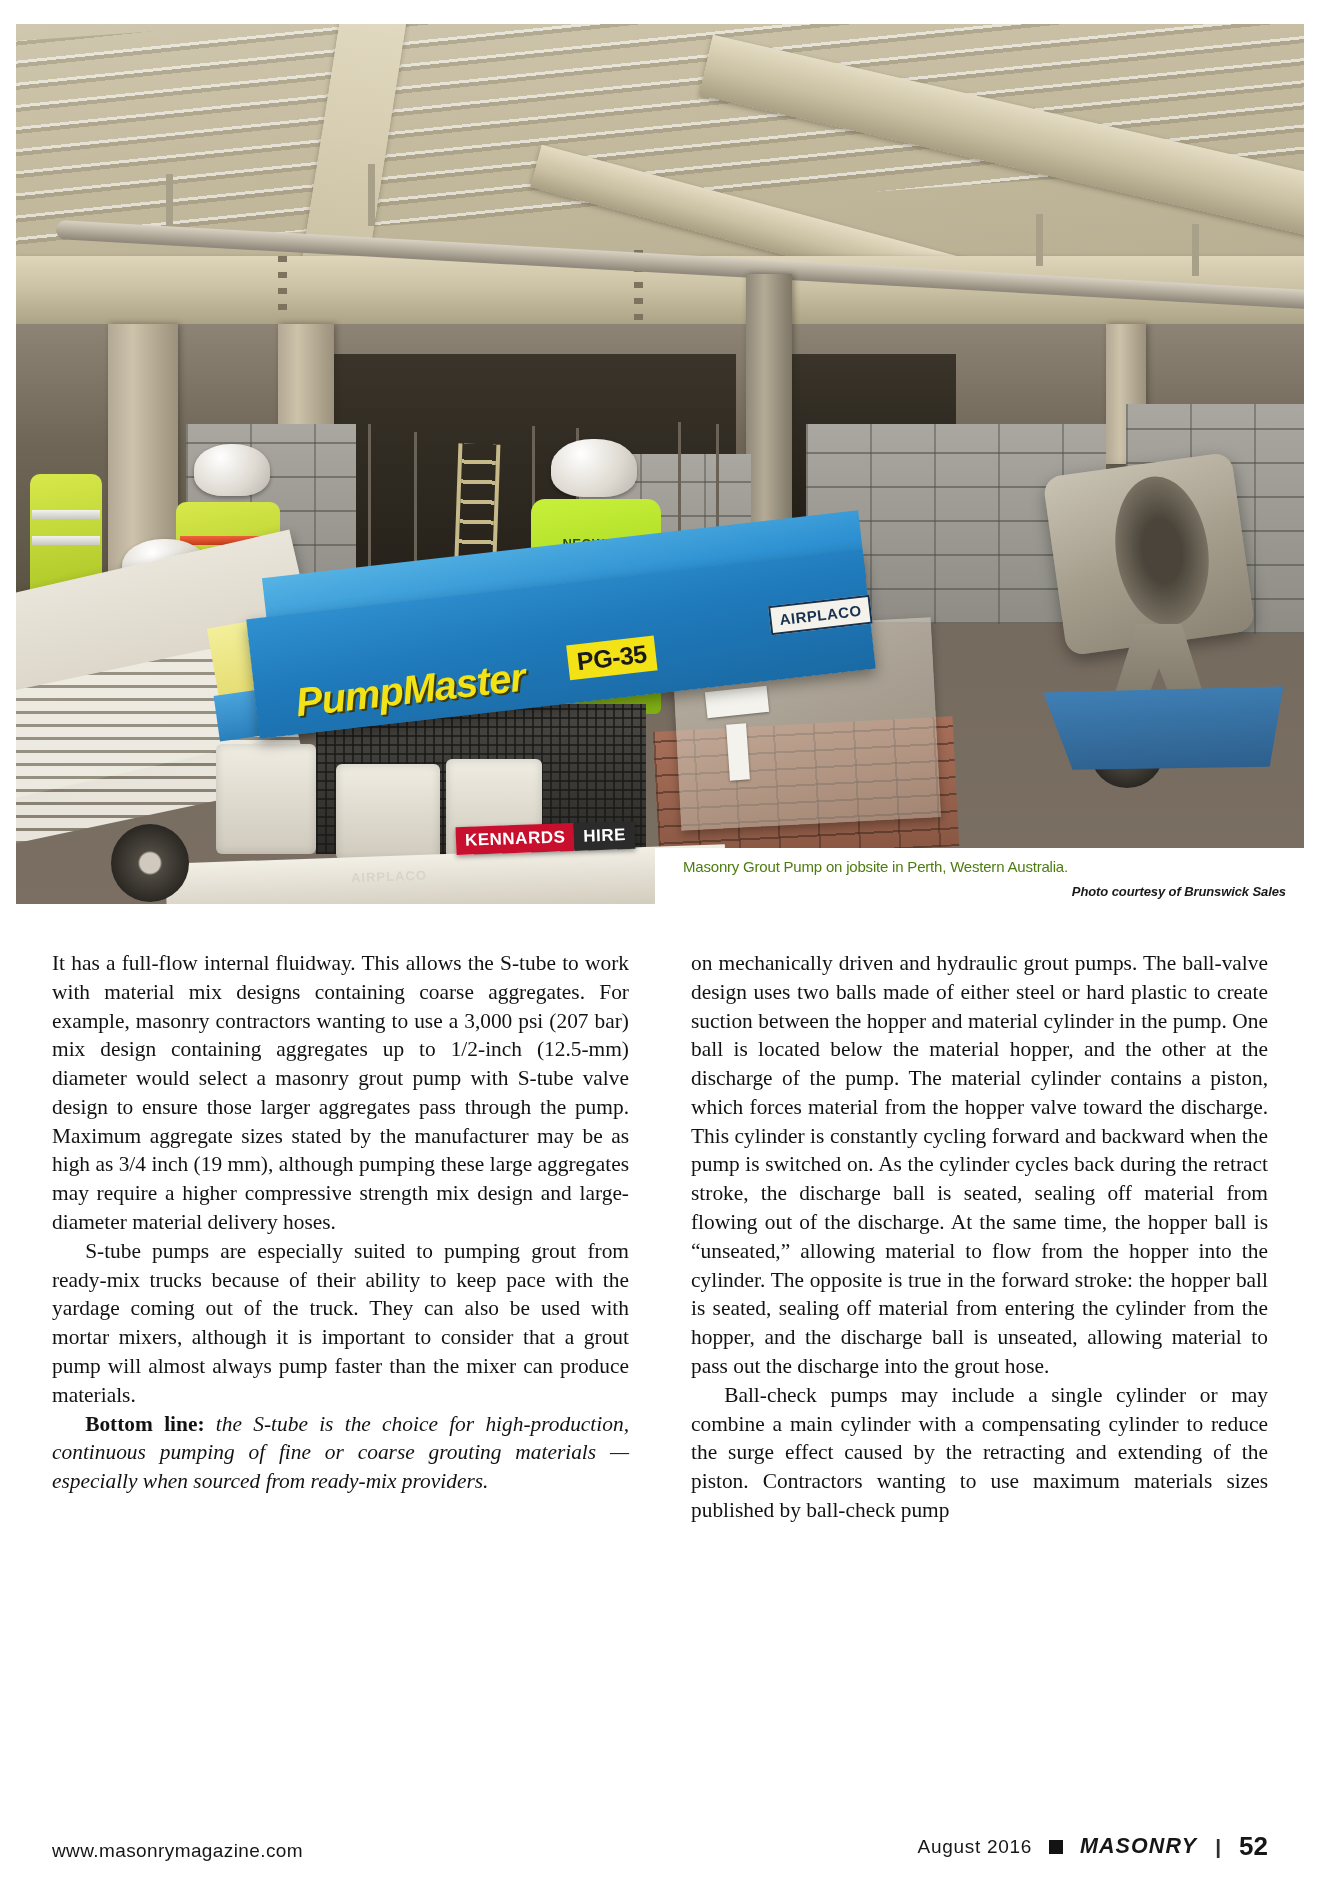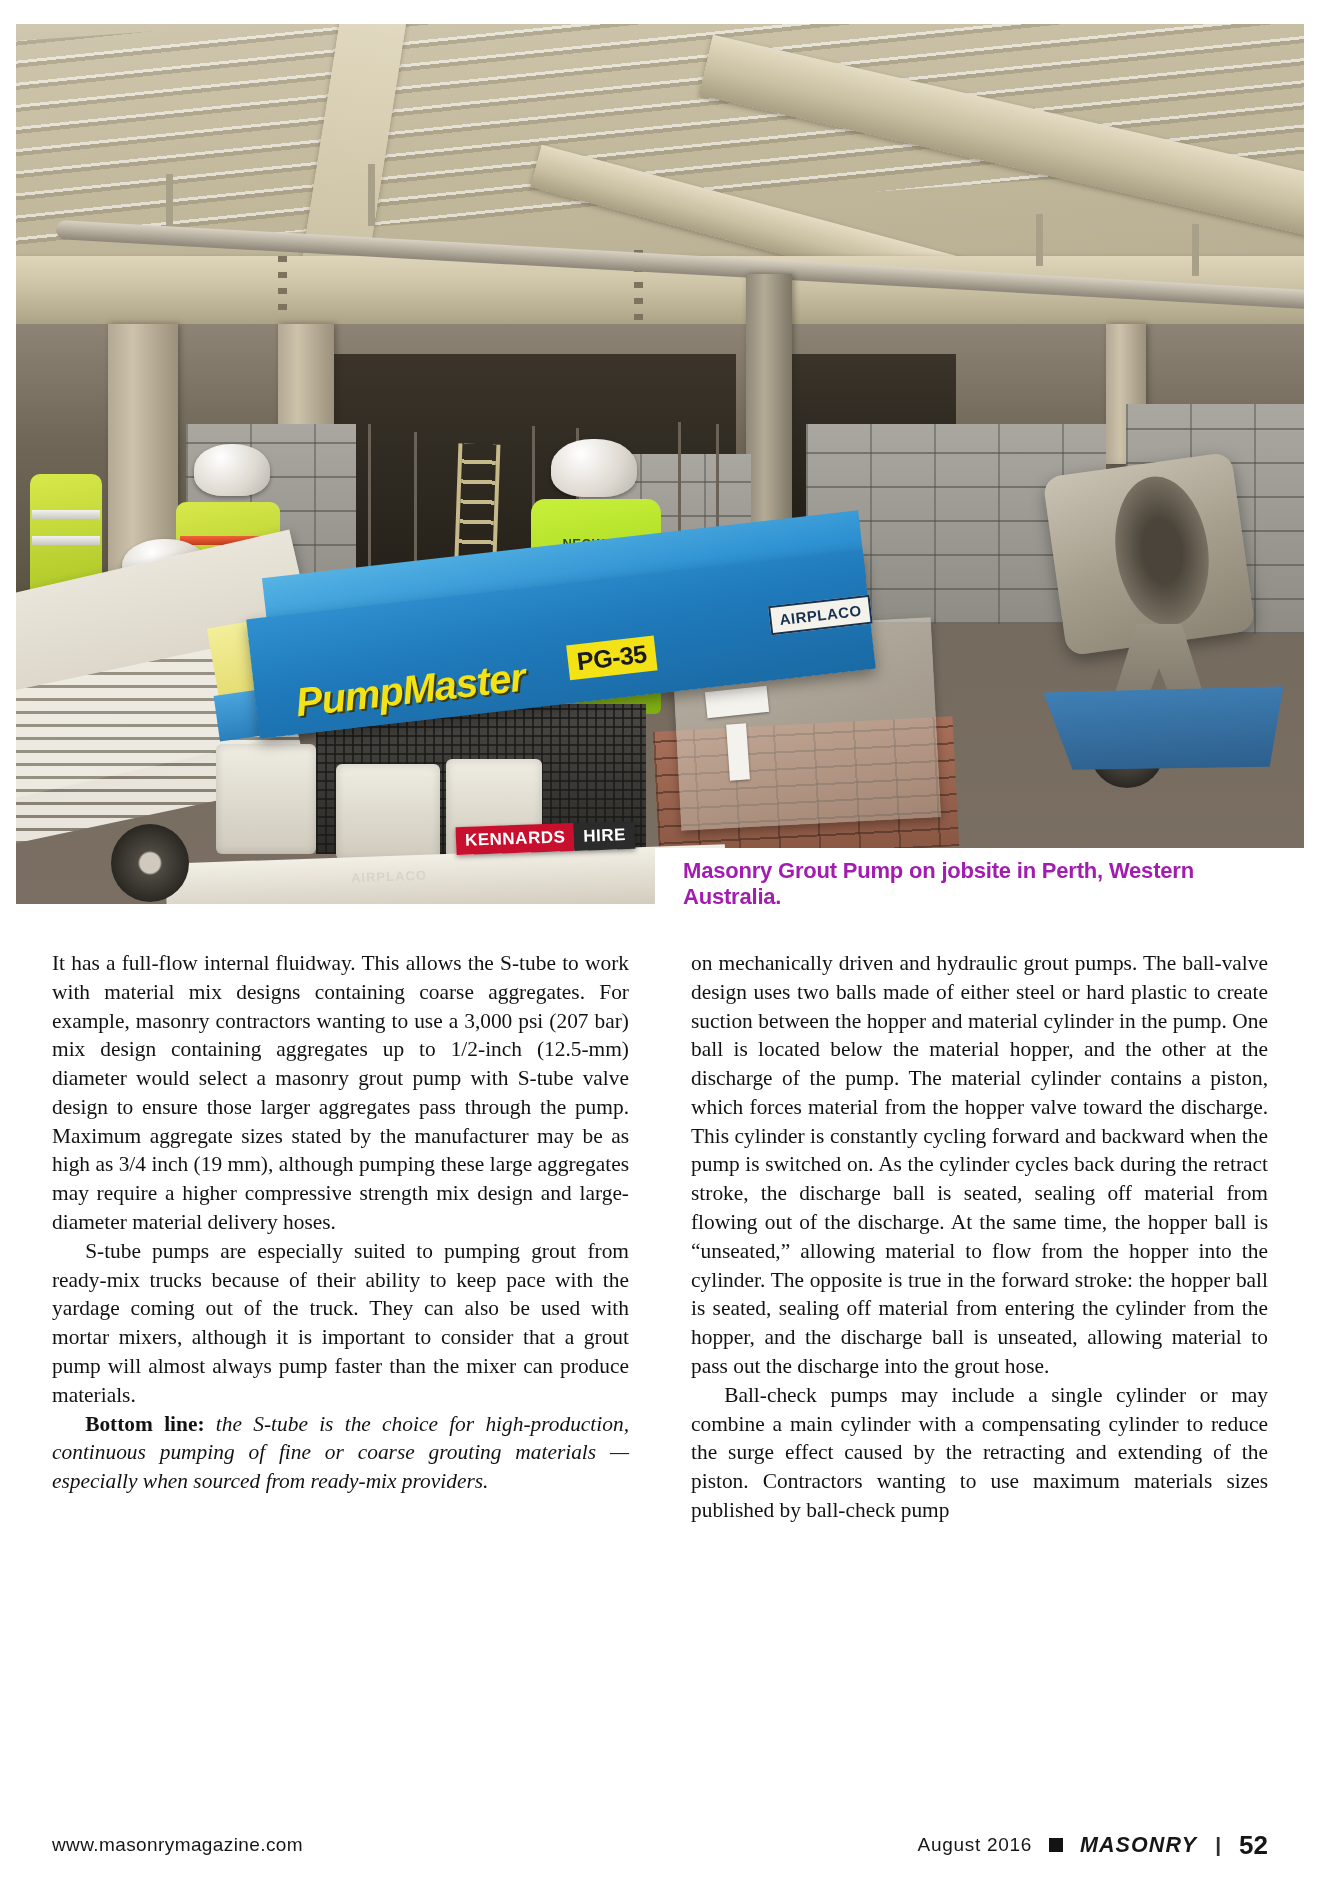--- a/index.html
+++ b/index.html
@@ -258,21 +258,21 @@
 
   
   .caption-box{
     position:absolute; left:655px; top:848px; width:649px; height:78px;
     background:#ffffff;
     padding:10px 18px 8px 28px;
     box-sizing:border-box;
   }
   .caption-text{
     font-family:"Liberation Sans", sans-serif;
-    font-weight:bold; font-size:22px; color:#a21caf;
+    font-weight:normal; font-size:15px; color:#4d7c0f;
     letter-spacing:-.2px; line-height:1.2;
   }
   .caption-credit{
     margin-top:8px; text-align:right;
     font-family:"Liberation Sans", sans-serif;
     font-style:italic; font-weight:bold; font-size:13px; color:#1a1a1a;
     letter-spacing:-.1px;
   }
 
   
@@ -294,21 +294,21 @@
   }
   .col-text p + p{ text-indent:1.55em; }
   .col-text p.no-indent{ text-indent:0; }
   .col-text p.gap-before{ margin-top:1.35em; text-indent:1.55em; }
   .col-text b{ font-weight:bold; }
   .col-text i{ font-style:italic; }
 
   
   .footer{
     position:absolute; left:52px; top:1828px; width:1216px; height:34px;
-    display:flex; align-items:center; justify-content:space-between;
+    display:flex; align-items:flex-end; justify-content:space-between;
     font-family:"Liberation Sans", sans-serif;
   }
   .foot-url{ font-size:19px; color:#161616; letter-spacing:.4px; }
   .foot-right{ display:flex; align-items:center; gap:17px; font-size:19px; color:#161616;}
   .foot-date{ letter-spacing:.7px; }
   .foot-square{ width:14px; height:14px; background:#131313; display:inline-block; }
   .foot-brand{ font-weight:bold; font-size:21.5px; letter-spacing:1.1px;font-style:italic; }
   .foot-sep{ font-weight:bold; font-size:21px; color:#2e2e2e; margin:0 1px;}
   .foot-page{ font-weight:bold; font-size:26px; letter-spacing:0; }
 </style>

